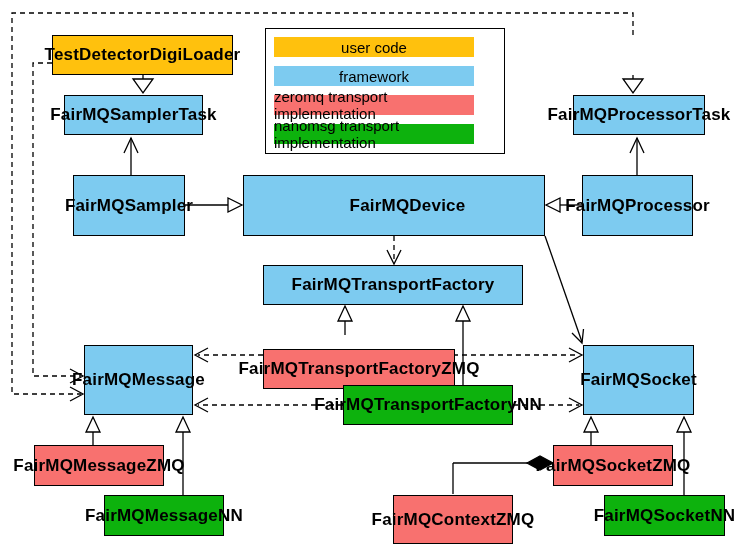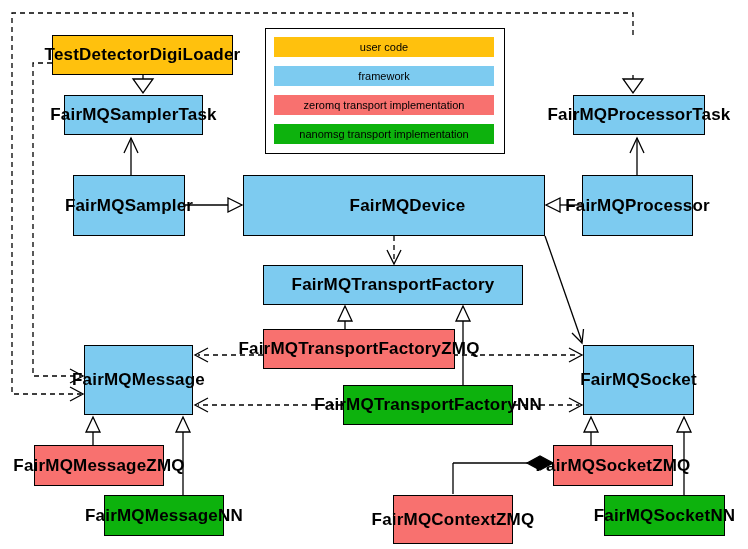--- a/index.html
+++ b/index.html
@@ -15,23 +15,23 @@
     display:flex; align-items:center; justify-content:center;
     font-size:17px; font-weight:bold; color:#000; text-align:center;
     letter-spacing:0.2px;
   }
   .abstract { }
   .legend {
     position:absolute; box-sizing:border-box;
     border:1.5px solid #000; background:#fff;
   }
   .legend .swatch {
-    position:absolute; left:8px; width:220px; height:20px;
+    position:absolute; left:8px; width:200px; height:20px;
     display:flex; align-items:center; justify-content:center;
-    font-size:11px; color:#000;
+    font-size:15px; color:#000;
   }
   .wire  { stroke:#000; stroke-width:1.3; fill:none; }
   .dash  { stroke-dasharray:5,4; }
   .tri   { fill:#fff; stroke:#000; stroke-width:1.3; }
   .dia   { fill:#000; stroke:#000; stroke-width:1.3; }
 </style>
 </head>
 <body>
 
 <div id="canvas">
@@ -160,21 +160,21 @@
   <div class="node abstract" style="left: 573px; top: 95px; width: 132px; height: 40px; background: rgb(125, 203, 240);">FairMQProcessorTask</div>
 
   <div class="node" style="left: 73px; top: 175px; width: 112px; height: 61px; background: rgb(125, 203, 240);">FairMQSampler</div>
 
   <div class="node" style="left: 243px; top: 175px; width: 302px; height: 61px; background: rgb(125, 203, 240); padding-left: 27px;">FairMQDevice</div>
 
   <div class="node" style="left: 582px; top: 175px; width: 111px; height: 61px; background: rgb(125, 203, 240);">FairMQProcessor</div>
 
   <div class="node abstract" style="left: 263px; top: 265px; width: 260px; height: 40px; background: rgb(125, 203, 240);">FairMQTransportFactory</div>
 
-  <div class="node" style="left: 263px; top: 329px; width: 192px; height: 40px; background: rgb(248, 113, 111);">FairMQTransportFactoryZMQ</div>
+  <div class="node" style="left: 263px; top: 349px; width: 192px; height: 40px; background: rgb(248, 113, 111);">FairMQTransportFactoryZMQ</div>
 
   <div class="node" style="left: 343px; top: 385px; width: 170px; height: 40px; background: rgb(13, 178, 13);">FairMQTransportFactoryNN</div>
 
   <div class="node abstract" style="left: 84px; top: 345px; width: 109px; height: 70px; background: rgb(125, 203, 240);">FairMQMessage</div>
 
   <div class="node abstract" style="left: 583px; top: 345px; width: 111px; height: 70px; background: rgb(125, 203, 240);">FairMQSocket</div>
 
   <div class="node" style="left: 34px; top: 445px; width: 130px; height: 41px; background: rgb(248, 113, 111);">FairMQMessageZMQ</div>
 
   <div class="node" style="left: 104px; top: 495px; width: 120px; height: 41px; background: rgb(13, 178, 13);">FairMQMessageNN</div>

